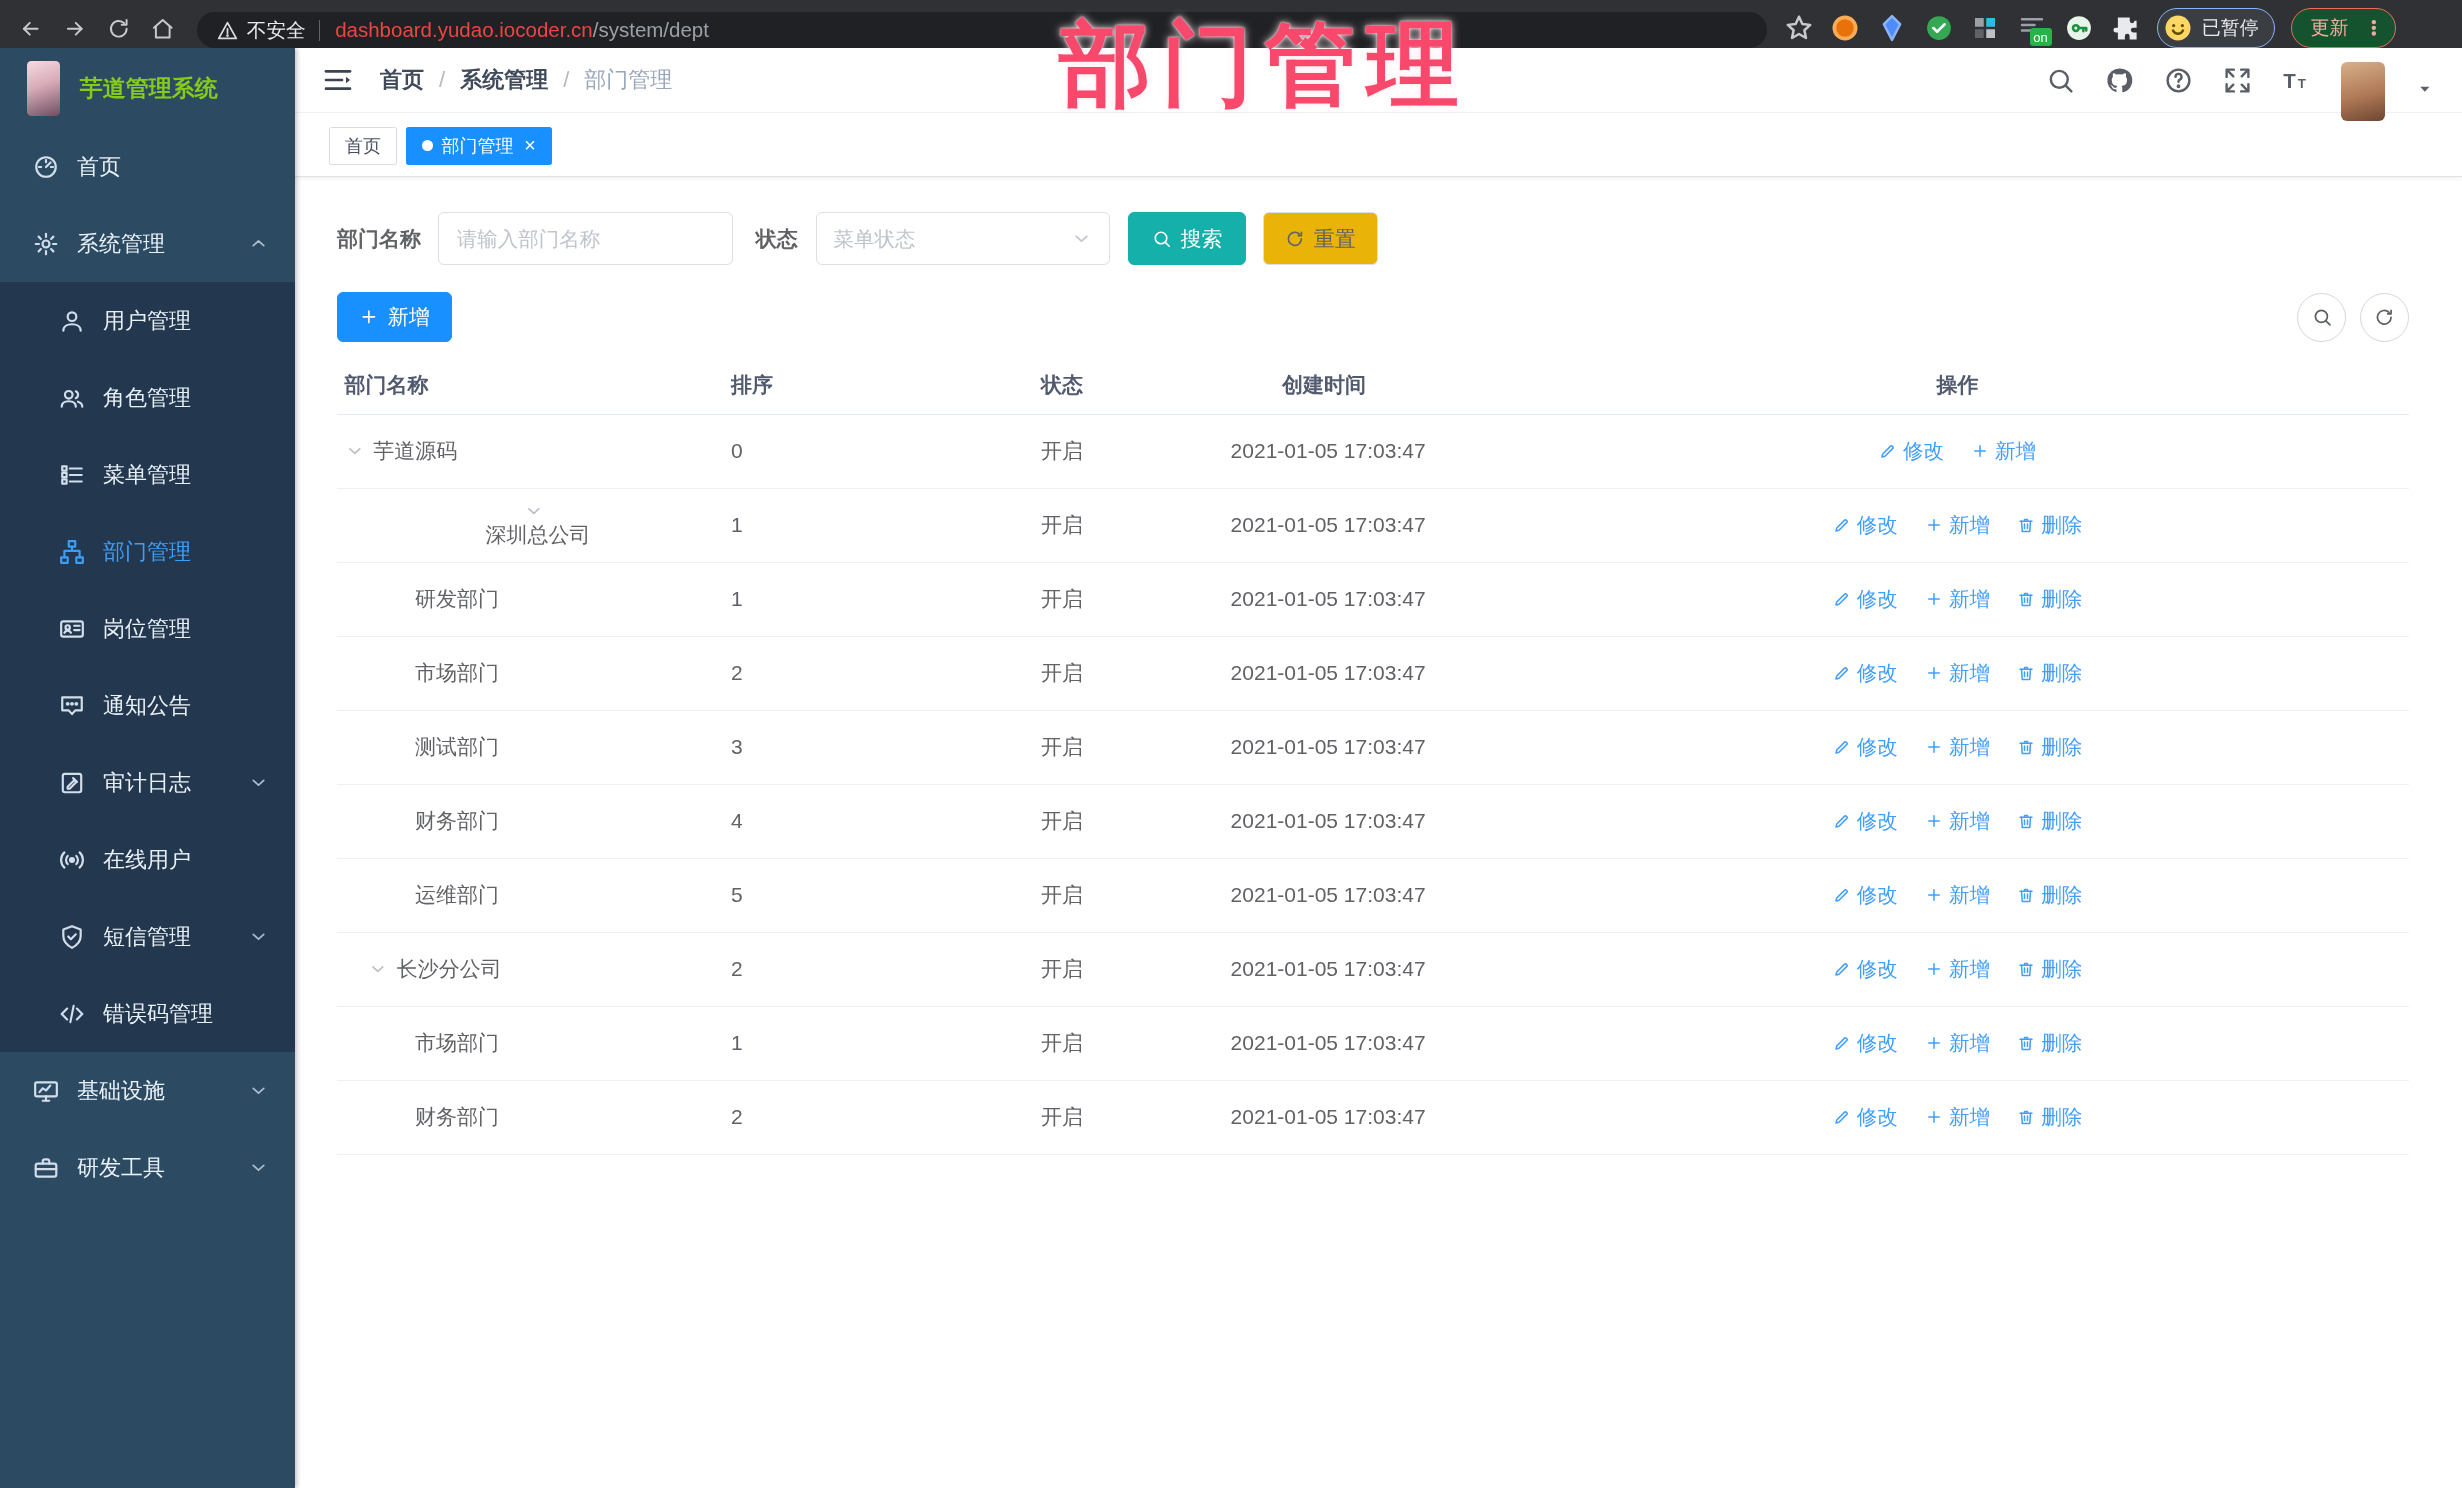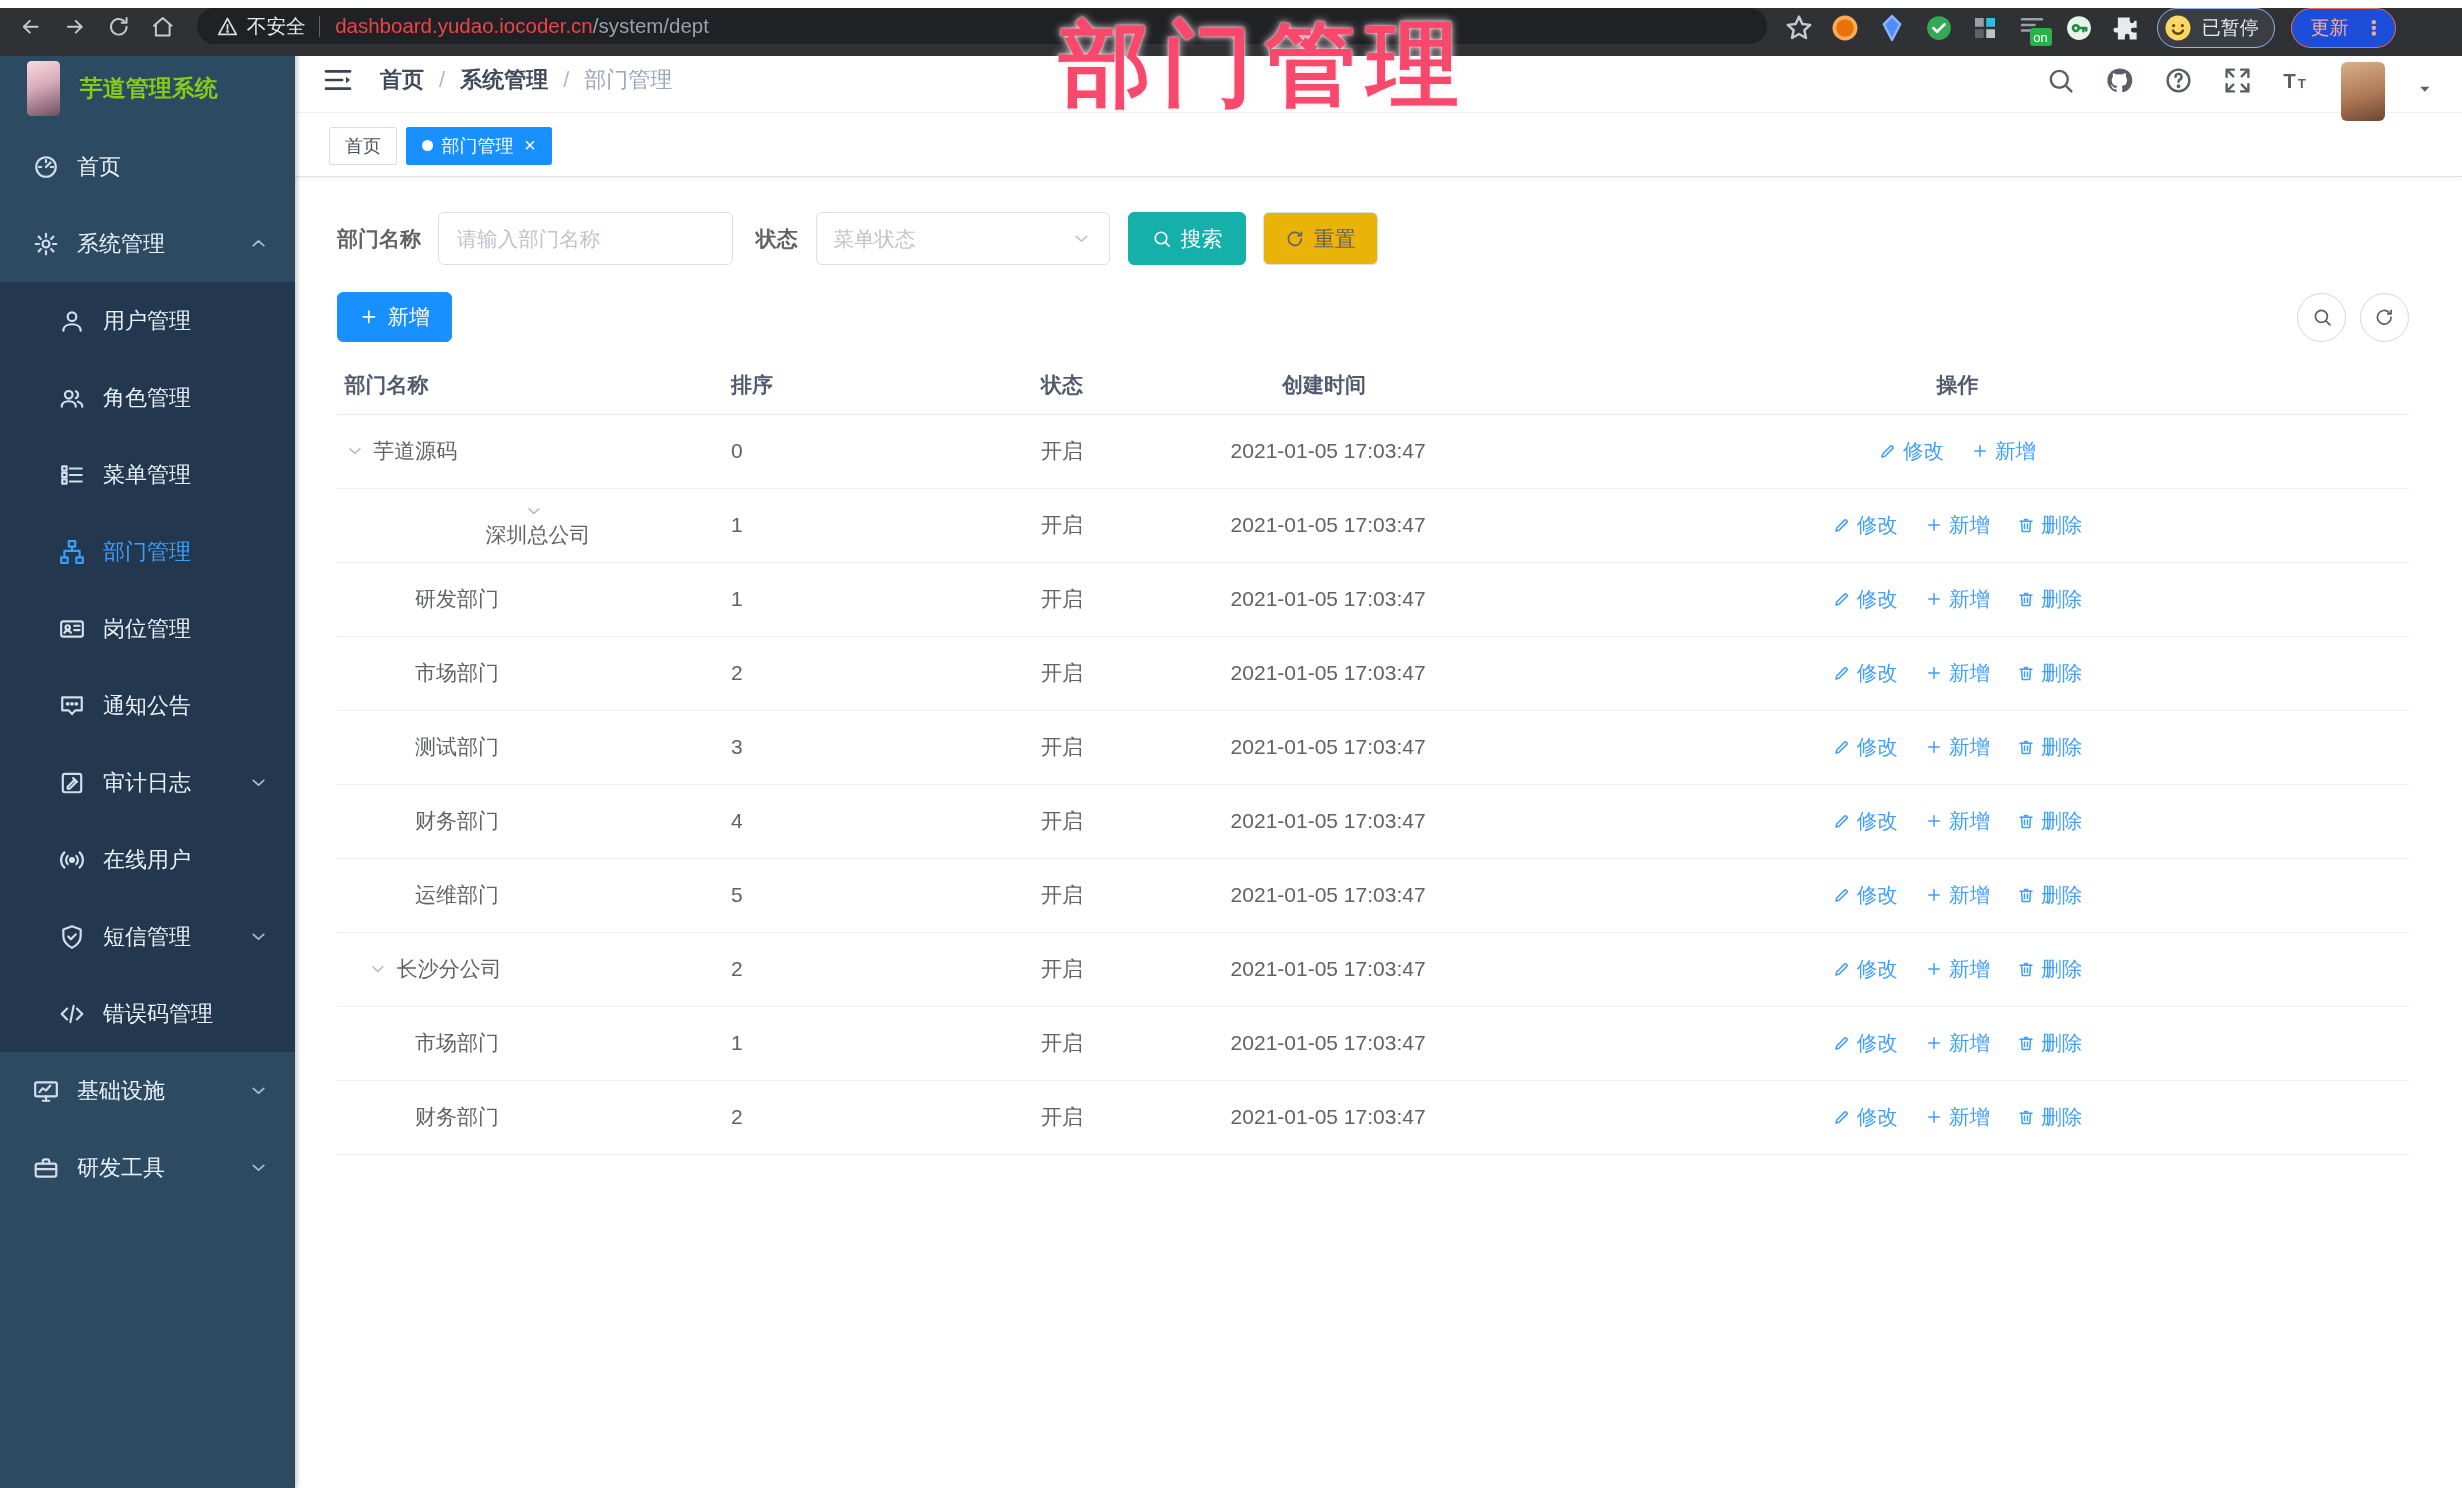--- a/index.html
+++ b/index.html
@@ -5,42 +5,42 @@
   html,body{margin:0;padding:0;width:2462px;height:1488px;overflow:hidden;
     font-family:"Liberation Sans","DejaVu Sans",sans-serif;background:#fff;}
   :root{
     --primary:#1890ff; --teal:#14b0a9; --sidebar:#2d4a63; --submenu:#23374e;
     --link:#409eff; --wm:#f8486b;
   }
   .ic{display:inline-flex;align-items:center;justify-content:center;flex:none;}
   .ic svg{width:100%;height:100%;}
 
   
-  .chrome{position:absolute;top:8px;left:0;width:2462px;height:48px;background:#2f3134;
-    display:flex;align-items:flex-start;padding:0 12px;box-sizing:border-box;z-index:40;}
+  .chrome{position:absolute;top:0;left:0;width:2462px;height:48px;background:#2f3134;
+    display:flex;align-items:flex-end;padding:0 12px;box-sizing:border-box;z-index:40;}
   .nav-btn{width:38px;height:38px;border-radius:50%;display:flex;align-items:center;
     justify-content:center;color:#c6c9cd;margin-right:6px;}
   .nav-btn .ic{width:23.5px;height:23.5px;}
   .url-pill{width:1570px;height:36px;background:#202124;border-radius:18px;display:flex;
     align-items:center;padding:0 19.7px;box-sizing:border-box;margin-left:9px;}
   .warn-ic{width:21px;height:21px;color:#dadce0;}
   .sec-label{font-size:19.7px;color:#e8eaed;margin:0 13.6px 0 9px;}
   .pill-sep{width:0.8px;height:21px;background:#5f6368;margin-right:15px;}
   .url-host{font-size:20.5px;color:#ef4444;}
   .url-path{font-size:20.5px;color:#9aa0a6;}
   .chrome-right{display:flex;align-items:center;margin-left:16.7px;gap:16.7px;}
   .star-btn{width:30px;height:30px;color:#c6c9cd;}
   .ext{width:30px;height:30px;position:relative;}
   .on-badge{position:absolute;right:-4.5px;bottom:-3px;background:#27b24a;color:#fff;
     font-style:normal;font-size:13px;line-height:1;padding:2.3px 3.8px;border-radius:3px;}
   .profile-chip{height:38px;border:1.5px solid #8ab4f8;background:#3a3d42;border-radius:21px;
     display:flex;align-items:center;gap:9px;padding:0 15px 0 4.5px;}
   .chip-avatar{width:30px;height:30px;}
   .chip-label{color:#e8eaed;font-size:19px;}
-  .update-chip{height:38px;border:1.5px solid #e96e54;background:#1d4ed8;border-radius:21px;
+  .update-chip{height:38px;border:1.5px solid #e96e54;background:#14532d;border-radius:21px;
     display:flex;align-items:center;gap:16px;padding:0 10.6px 0 18px;}
   .update-label{color:#f3a99e;font-size:19px;}
   .dots-ic{width:19.7px;height:19.7px;color:#f3a99e;}
 
   
   .sidebar{position:absolute;top:48px;left:0;width:295px;height:1440px;background:var(--sidebar);
     box-shadow:1.5px 0 4.5px rgba(0,21,41,.25);z-index:10;}
   .logo-row{height:80px;display:flex;align-items:center;padding-left:27px;}
   .logo-img{width:33px;height:55px;border-radius:4.5px;flex:none;
     background:linear-gradient(160deg,#f6dbe2 0%,#d8aab8 45%,#6d4f60 100%);}

